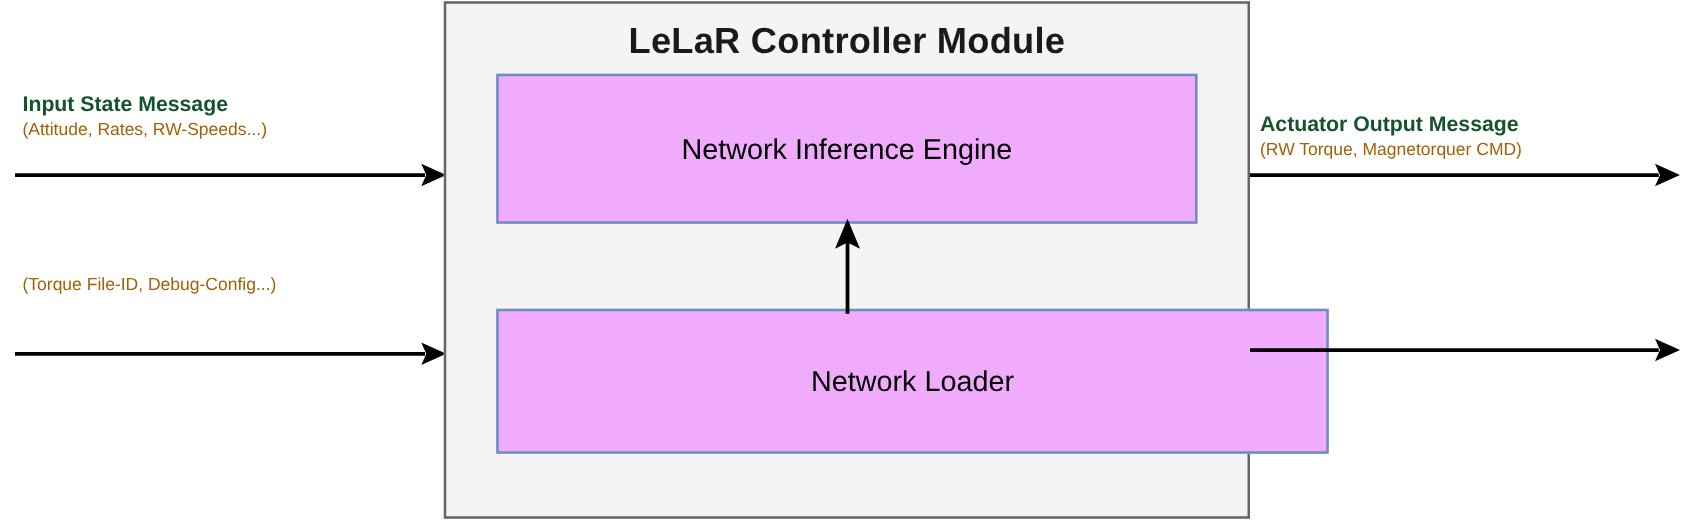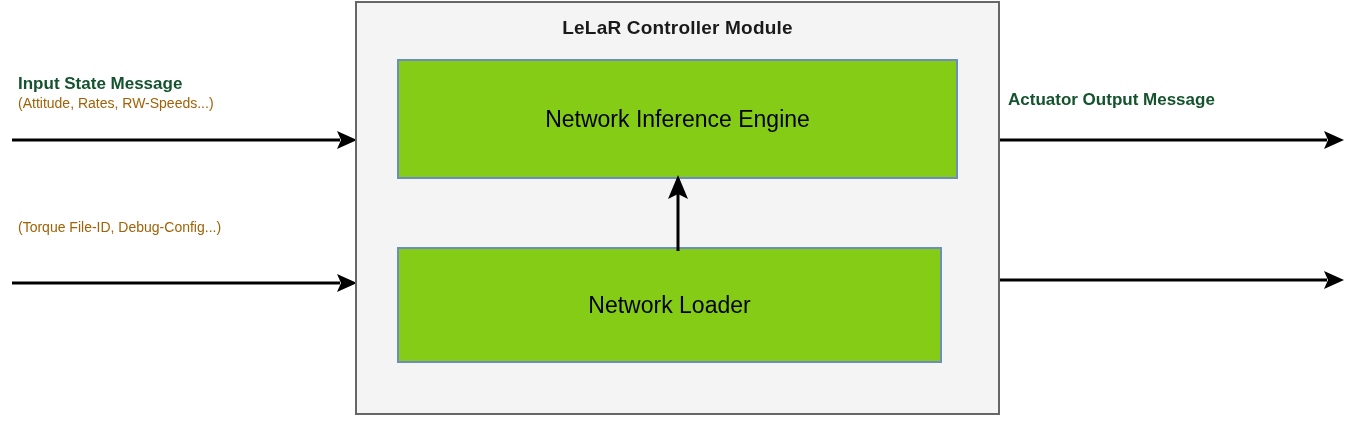--- a/index.html
+++ b/index.html
@@ -34,48 +34,48 @@
     background: #f4f4f4;
     border: 2px solid #666666;
   }
 
   .module-title {
     position: absolute;
     left: 0;
     top: 14px;
     width: 100%;
     text-align: center;
-    font-size: 19px;
+    font-size: 29px;
     font-weight: bold;
     color: #1a1a1a;
     letter-spacing: .2px;
   }
 
   
   .block {
     position: absolute;
     box-sizing: border-box;
-    background: #84cc16;
+    background: #f0abfc;
     border: 2px solid #6c8ebf;
     display: flex;
     align-items: center;
     justify-content: center;
     font-size: 23px;
     color: #000000;
   }
   .block-inference {
     left: 397px;
     top: 59px;
     width: 561px;
     height: 120px;
   }
   .block-loader {
     left: 397px;
     top: 247px;
-    width: 545px;
+    width: 666px;
     height: 116px;
     text-align: center;
   }
 
   
   .label-group {
     position: absolute;
     line-height: 1.22;
     white-space: nowrap;
   }
@@ -152,20 +152,21 @@
     <span>Network Loader</span>
   </div>
 
   <svg class="arrow-svg arrow-internal" viewBox="0 0 32 78">
     <line class="arrow-line" x1="16" y1="78" x2="16" y2="16"></line>
     <polygon class="arrow-head" points="16,2 6,26 16,21 26,26"></polygon>
   </svg>
 
   <div class="label-group label-actuator-output">
     <div class="label-title">Actuator Output Message</div>
+    <div class="label-sub">(RW Torque, Magnetorquer CMD)</div>
   </div>
 
   <svg class="arrow-svg arrow-out-act" viewBox="0 0 344 28">
     <line class="arrow-line" x1="0" y1="14" x2="327" y2="14"></line>
     <polygon class="arrow-head" points="344,14 324,5 328,14 324,23"></polygon>
   </svg>
 
   <div class="label-group label-debug-info">
   </div>
 

